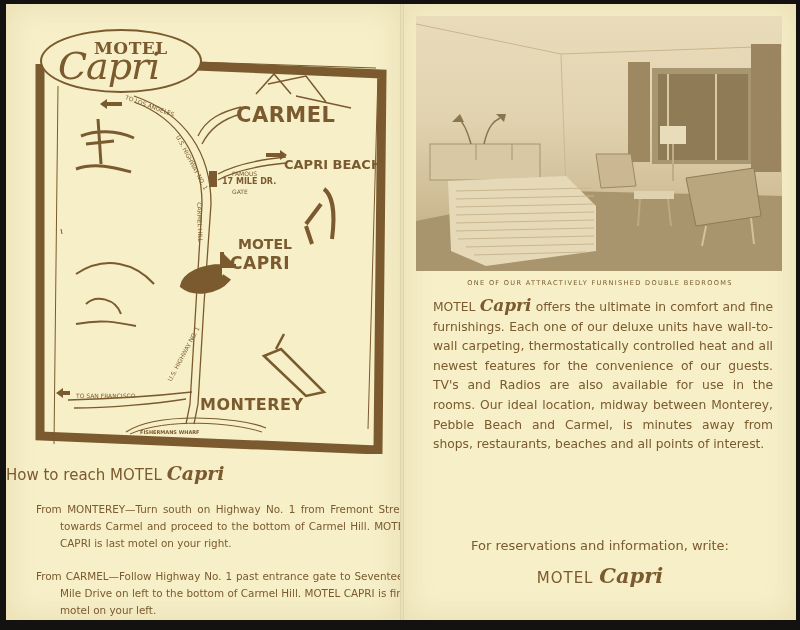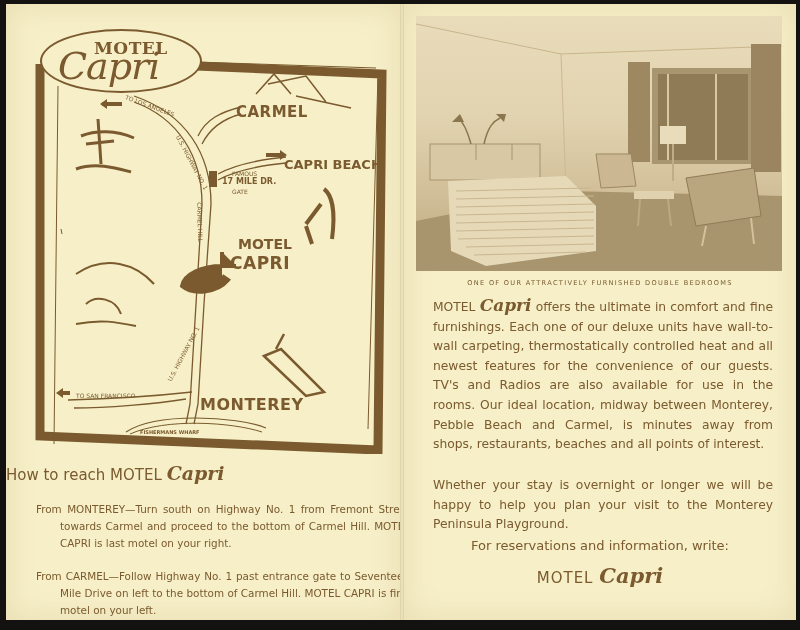--- a/index.html
+++ b/index.html
@@ -22,21 +22,21 @@
     background: linear-gradient(90deg, #d9cfa5, #efe6bd, #d9cfa5);
   }
 
   
   .map { position: absolute; left: 0; top: 0; width: 394px; height: 450px; }
   .map svg { position: absolute; left: 0; top: 0; }
   .map-label {
     position: absolute; color: #7a5a2e; font-weight: bold;
     font-family: "DejaVu Sans", sans-serif; white-space: nowrap;
   }
-  .lbl-carmel { left: 230px; top: 99px; font-size: 15px; letter-spacing: 0.5px; }
+  .lbl-carmel { left: 230px; top: 99px; font-size: 21px; letter-spacing: 0.5px; }
   .lbl-pebble { left: 278px; top: 153px; font-size: 13px; }
   .lbl-monterey { left: 194px; top: 391px; font-size: 16px; letter-spacing: 0.5px; }
   .lbl-motel { left: 232px; top: 232px; font-size: 14px; line-height: 16px; }
   .lbl-capri-map { left: 224px; top: 249px; font-size: 17px; letter-spacing: 0.5px; }
   .lbl-small { font-size: 6px; font-weight: normal; }
   .lbl-17mile { left: 216px; top: 173px; font-size: 8px; font-weight: bold; }
   .lbl-famous { left: 226px; top: 166px; }
   .lbl-gate { left: 226px; top: 184px; }
   .lbl-la { left: 118px; top: 98px; transform: rotate(20deg); }
   .lbl-sf { left: 70px; top: 388px; }
@@ -231,20 +231,19 @@
         <path d="M257 128 L257 165" stroke="#c0ad86" stroke-width="2"></path>
 
         <path d="M270 162 L338 152 L345 200 L280 210 Z" fill="#b9a57e" stroke="#8f7c57" stroke-width="1"></path>
         <path d="M290 210 L286 230 M335 202 L338 228" stroke="#d2c29c" stroke-width="2"></path>
       </svg>
     </div>
     <div class="caption">ONE OF OUR ATTRACTIVELY FURNISHED DOUBLE BEDROOMS</div>
 
     <div class="body-text body1"><span>MOTEL </span><span class="script">Capri</span><span> offers the ultimate in comfort and fine furnishings. Each one of our deluxe units have wall-to-wall carpeting, thermostatically controlled heat and all newest features for the convenience of our guests. TV's and Radios are also available for use in the rooms. Our ideal location, midway between Monterey, Pebble Beach and Carmel, is minutes away from shops, restaurants, beaches and all points of interest.</span></div>
 
-    <div class="body-text body2">Whether your stay is overnight or longer we will be happy to help you plan your visit to the Monterey Peninsula Playground.</div>
 
     <div class="reserv">For reservations and information, write:</div>
 
     <div class="sig"><span>MOTEL </span><span class="script">Capri</span></div>
 
   </div>
 </div>
 
 </body></html>

